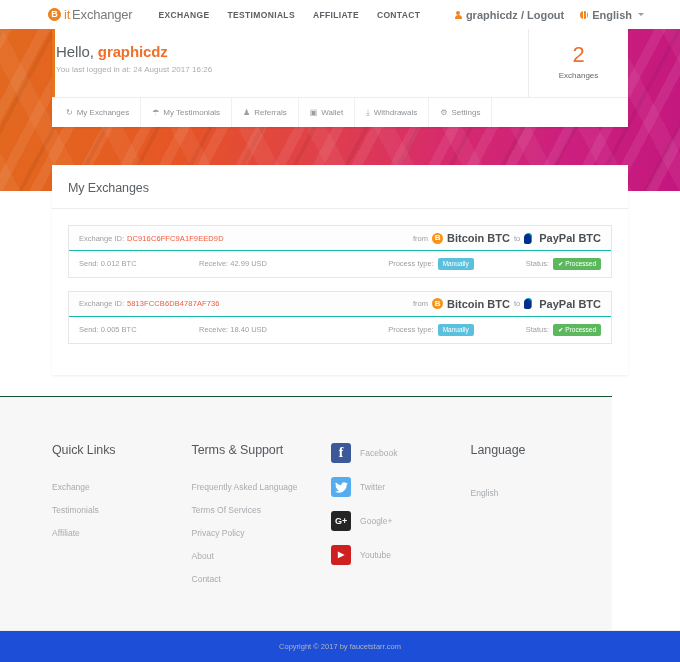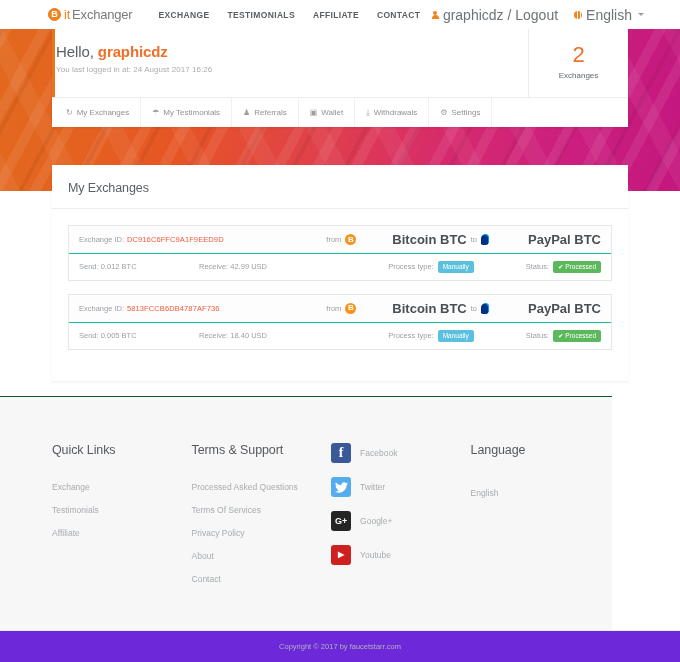--- a/index.html
+++ b/index.html
@@ -35,21 +35,21 @@
   .nav-links { display: flex; gap: 18px; margin-left: 26px; }
   .nav-link {
     font-size: 8.5px; letter-spacing: 0.35px;
     color: #5a5f63; font-weight: bold; text-transform: uppercase;
     cursor: pointer; white-space: nowrap;
   }
 
   .nav-right { margin-left: auto; display: flex; align-items: center; gap: 16px; }
   .nav-user, .nav-lang {
     display: flex; align-items: center; gap: 4px;
-    font-size: 14px; color: #6f7479; cursor: pointer; white-space: nowrap;
+    font-size: 11px; color: #6f7479; cursor: pointer; white-space: nowrap; font-weight: bold;
   }
   .ic-user {
     width: 7px; height: 8px; position: relative; display: inline-block;
   }
   .ic-user::before {
     content: ""; position: absolute; top: 0; left: 1.5px;
     width: 4px; height: 4px; border-radius: 50%; background: #f0861e;
   }
   .ic-user::after {
     content: ""; position: absolute; bottom: 0; left: 0;
@@ -160,21 +160,21 @@
     padding: 6px 10px;
     border-bottom: 1px solid #14b8a6;
     background: #fdfdfd;
   }
   .ex-id-label { font-size: 7.5px; color: #9b9fa3; }
   .ex-id-value { font-size: 7.5px; color: #f25b3c; margin-left: 3px; letter-spacing: 0.1px; }
   .ex-dir {
     margin-left: auto; display: flex; align-items: center; gap: 4px;
     font-size: 7.5px; color: #9b9fa3;
   }
-  .ex-dir b { color: #4a4f53; font-weight: bold; font-size: 13px; margin-left: 32px; }
+  .ex-dir b { color: #4a4f53; font-weight: bold; font-size: 11px; }
   .ic-btc {
     width: 11px; height: 11px; border-radius: 50%;
     background: #f7931a; color: #fff;
     font-size: 8px; font-weight: bold;
     display: flex; align-items: center; justify-content: center;
     line-height: 1;
   }
   .ic-pp {
     width: 11px; height: 11px; position: relative; display: inline-block;
   }
@@ -233,21 +233,21 @@
     flex: 0 0 auto;
   }
   .soc-fb { background: #3b5998; font-family: "Liberation Serif", serif; font-size: 14px; }
   .soc-tw { background: #55acee; font-size: 11px; }
   .soc-gp { background: #252525; font-size: 9px; }
   .soc-yt { background: #cd201f; font-size: 8px; }
   .soc-label { font-size: 8.5px; color: #a8acb0; }
 
   .copyright {
     position: absolute; left: 0; top: 630px; width: 680px; height: 32px;
-    background: #6d28d9; border-top: 1px solid #ececec;
+    background: #1d4ed8; border-top: 1px solid #ececec;
     display: flex; align-items: center; justify-content: center;
     font-size: 7.5px; color: #b0b4b8;
   }
 </style>
 </head>
 <body>
 
 <div class="navbar">
   <div class="logo">
     <span class="logo-mark">B</span>
@@ -407,21 +407,21 @@
 
     <div class="fcol-1">
       <div class="fcol-title">Quick Links</div>
       <span class="fcol-link">Exchange</span>
       <span class="fcol-link">Testimonials</span>
       <span class="fcol-link">Affiliate</span>
     </div>
 
     <div class="fcol-2">
       <div class="fcol-title">Terms &amp; Support</div>
-      <span class="fcol-link">Processed Asked Questions</span>
+      <span class="fcol-link">Frequently Asked Language</span>
       <span class="fcol-link">Terms Of Services</span>
       <span class="fcol-link">Privacy Policy</span>
       <span class="fcol-link">About</span>
       <span class="fcol-link">Contact</span>
     </div>
 
     <div class="fcol-3">
       <div class="social-row">
         <span class="soc-ic soc-fb">f</span>
         <span class="soc-label">Facebook</span>

